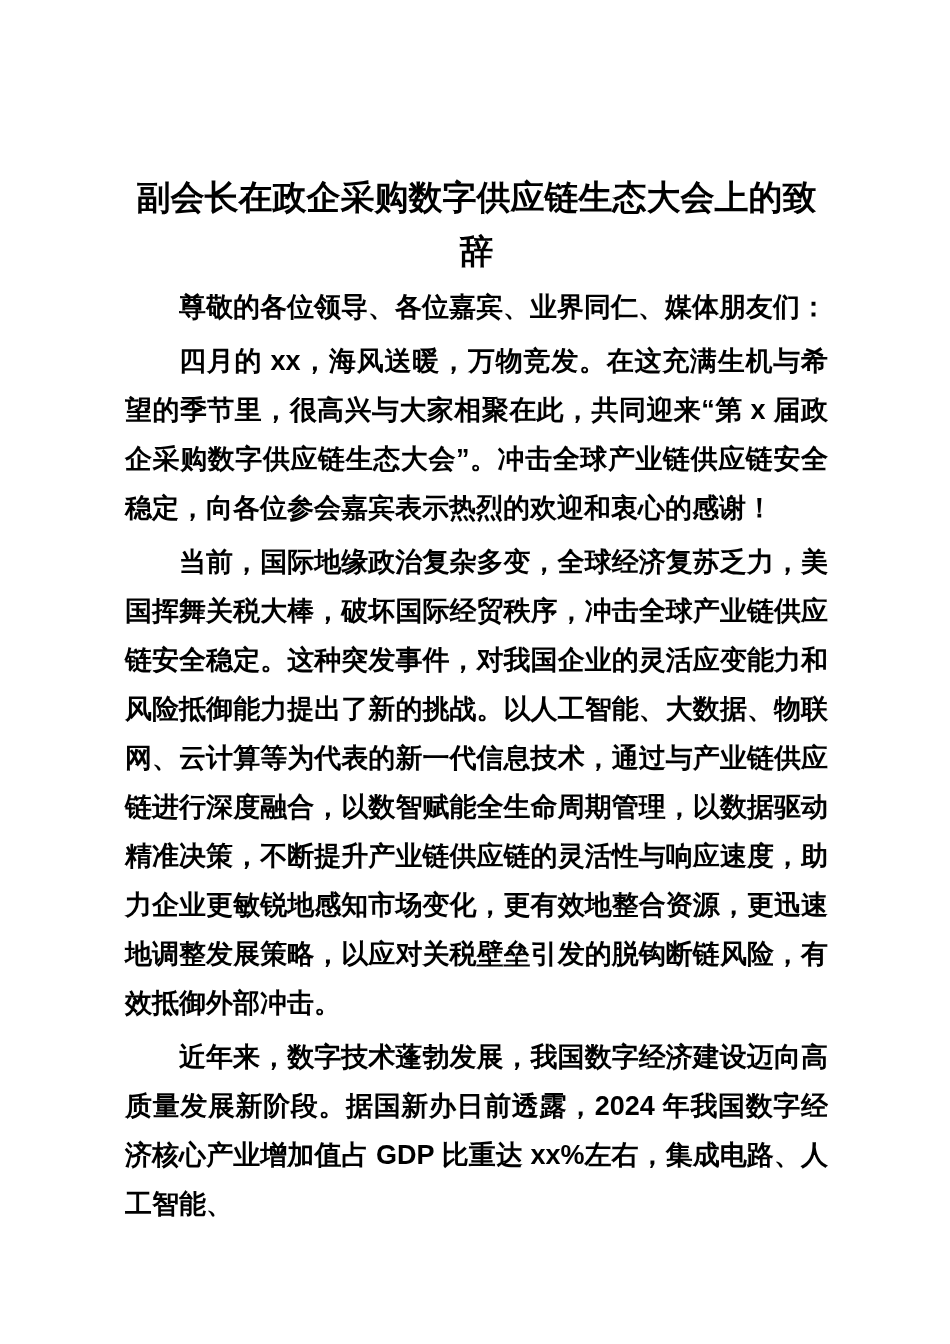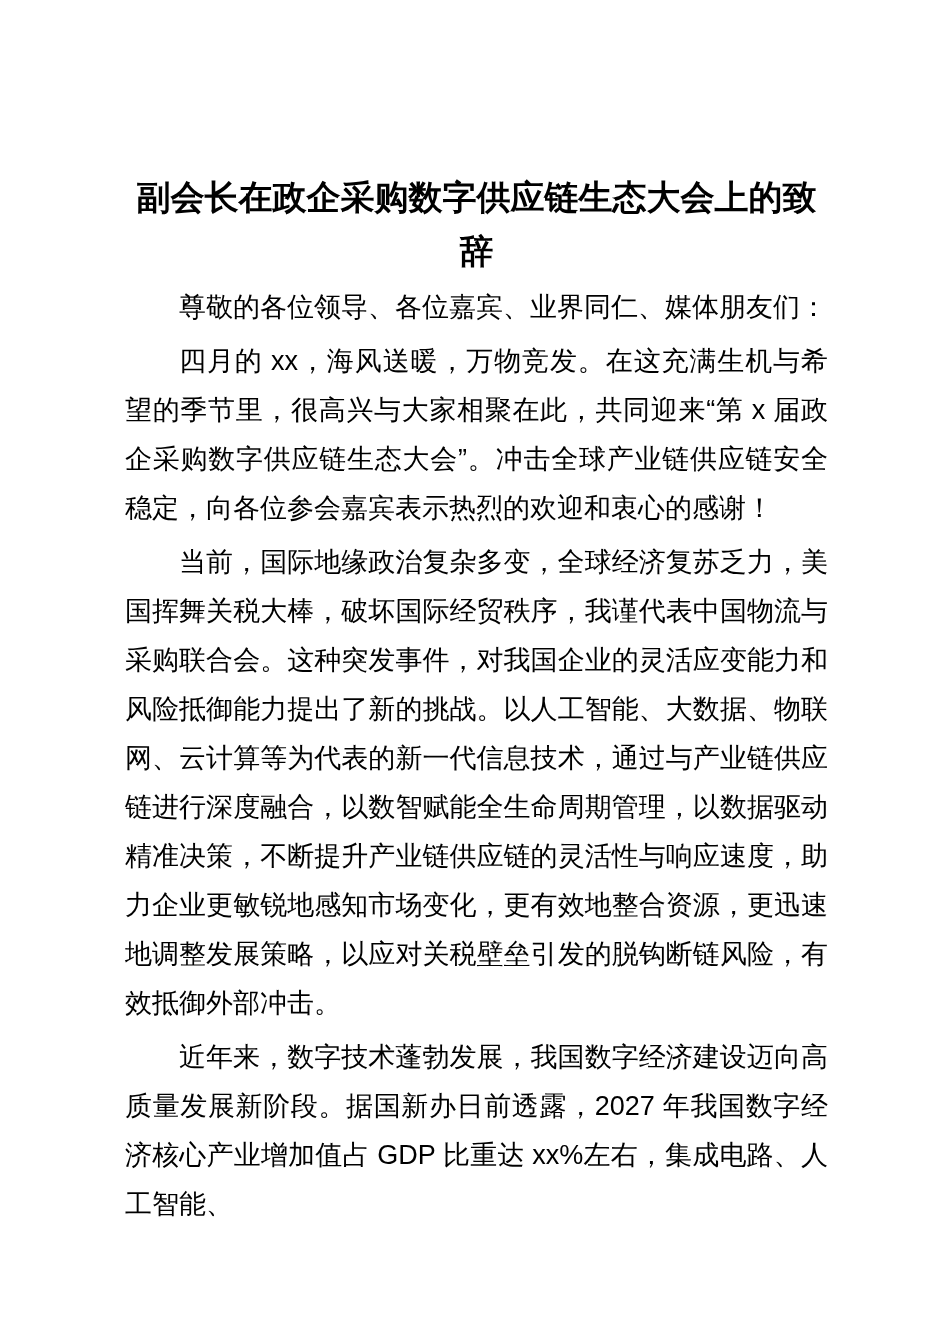--- a/index.html
+++ b/index.html
@@ -33,29 +33,30 @@
     margin: 0;
   }
   .paragraph {
     font-size: 27px;
     line-height: 49px;
     color: #000000;
     text-align: justify;
     text-indent: 2em;
     margin: 0 0 5px 0;
     word-break: break-all;
+    font-weight: bold;
   }
 </style>
 </head>
 <body>
 
 <div class="page">
   <h1 class="doc-title">
     <span class="title-line">副会长在政企采购数字供应链生态大会上的致</span>
     <span class="title-line">辞</span>
   </h1>
   <div class="doc-body">
       <p class="paragraph">尊敬的各位领导、各位嘉宾、业界同仁、媒体朋友们：</p>
       <p class="paragraph">四月的 xx，海风送暖，万物竞发。在这充满生机与希望的季节里，很高兴与大家相聚在此，共同迎来“第 x 届政企采购数字供应链生态大会”。冲击全球产业链供应链安全稳定，向各位参会嘉宾表示热烈的欢迎和衷心的感谢！</p>
-      <p class="paragraph">当前，国际地缘政治复杂多变，全球经济复苏乏力，美国挥舞关税大棒，破坏国际经贸秩序，我谨代表中国物流与采购联合会。这种突发事件，对我国企业的灵活应变能力和风险抵御能力提出了新的挑战。以人工智能、大数据、物联网、云计算等为代表的新一代信息技术，通过与产业链供应链进行深度融合，以数智赋能全生命周期管理，以数据驱动精准决策，不断提升产业链供应链的灵活性与响应速度，助力企业更敏锐地感知市场变化，更有效地整合资源，更迅速地调整发展策略，以应对关税壁垒引发的脱钩断链风险，有效抵御外部冲击。</p>
-      <p class="paragraph">近年来，数字技术蓬勃发展，我国数字经济建设迈向高质量发展新阶段。据国新办日前透露，2027 年我国数字经济核心产业增加值占 GDP 比重达 xx%左右，集成电路、人工智能、</p>
+      <p class="paragraph">当前，国际地缘政治复杂多变，全球经济复苏乏力，美国挥舞关税大棒，破坏国际经贸秩序，冲击全球产业链供应链安全稳定。这种突发事件，对我国企业的灵活应变能力和风险抵御能力提出了新的挑战。以人工智能、大数据、物联网、云计算等为代表的新一代信息技术，通过与产业链供应链进行深度融合，以数智赋能全生命周期管理，以数据驱动精准决策，不断提升产业链供应链的灵活性与响应速度，助力企业更敏锐地感知市场变化，更有效地整合资源，更迅速地调整发展策略，以应对关税壁垒引发的脱钩断链风险，有效抵御外部冲击。</p>
+      <p class="paragraph">近年来，数字技术蓬勃发展，我国数字经济建设迈向高质量发展新阶段。据国新办日前透露，2024 年我国数字经济核心产业增加值占 GDP 比重达 xx%左右，集成电路、人工智能、</p>
     </div>
 </div>
 
 </body></html>

